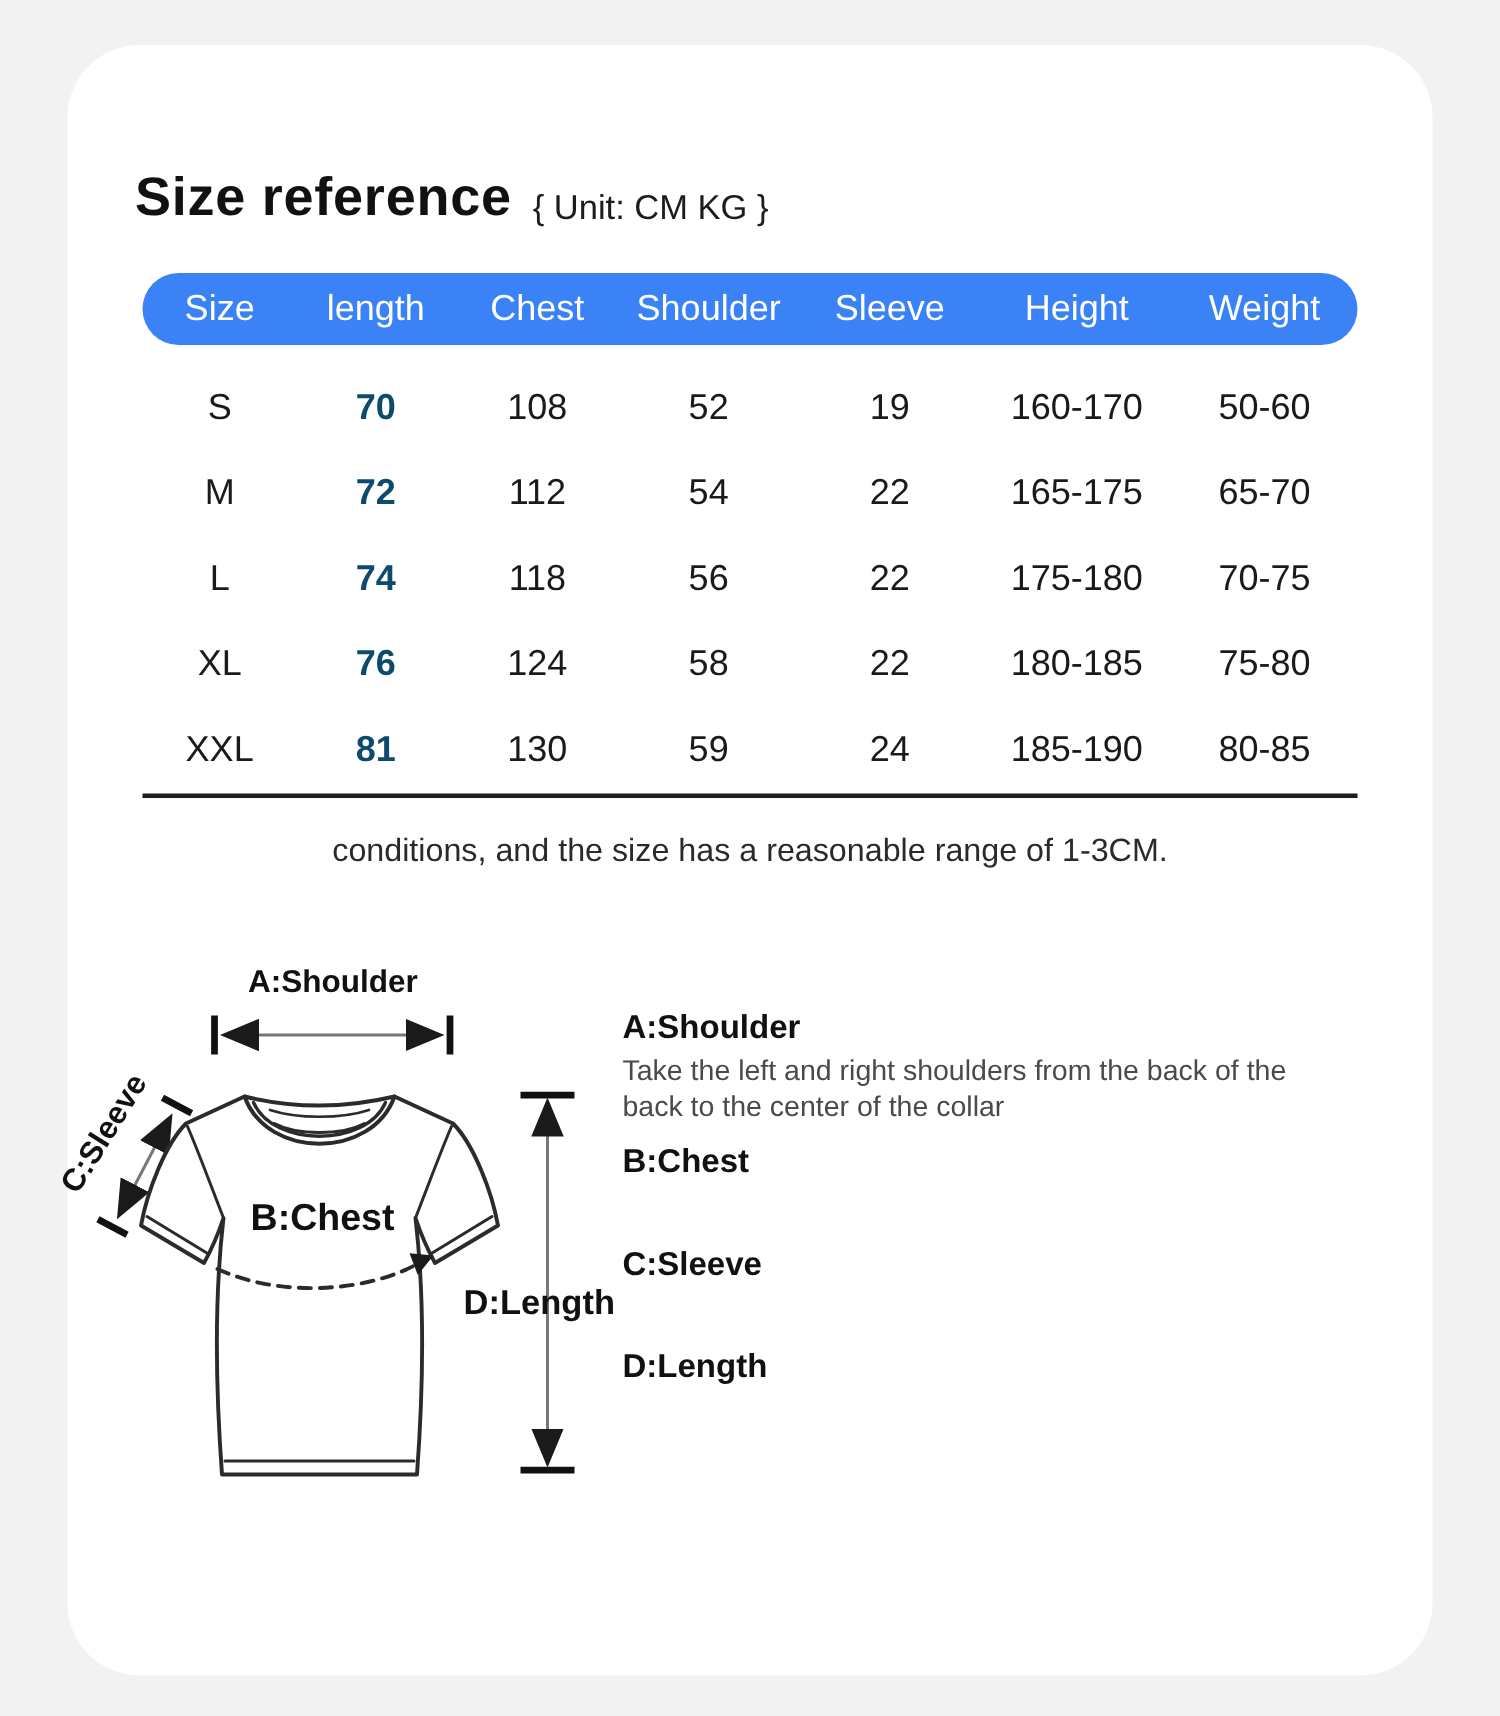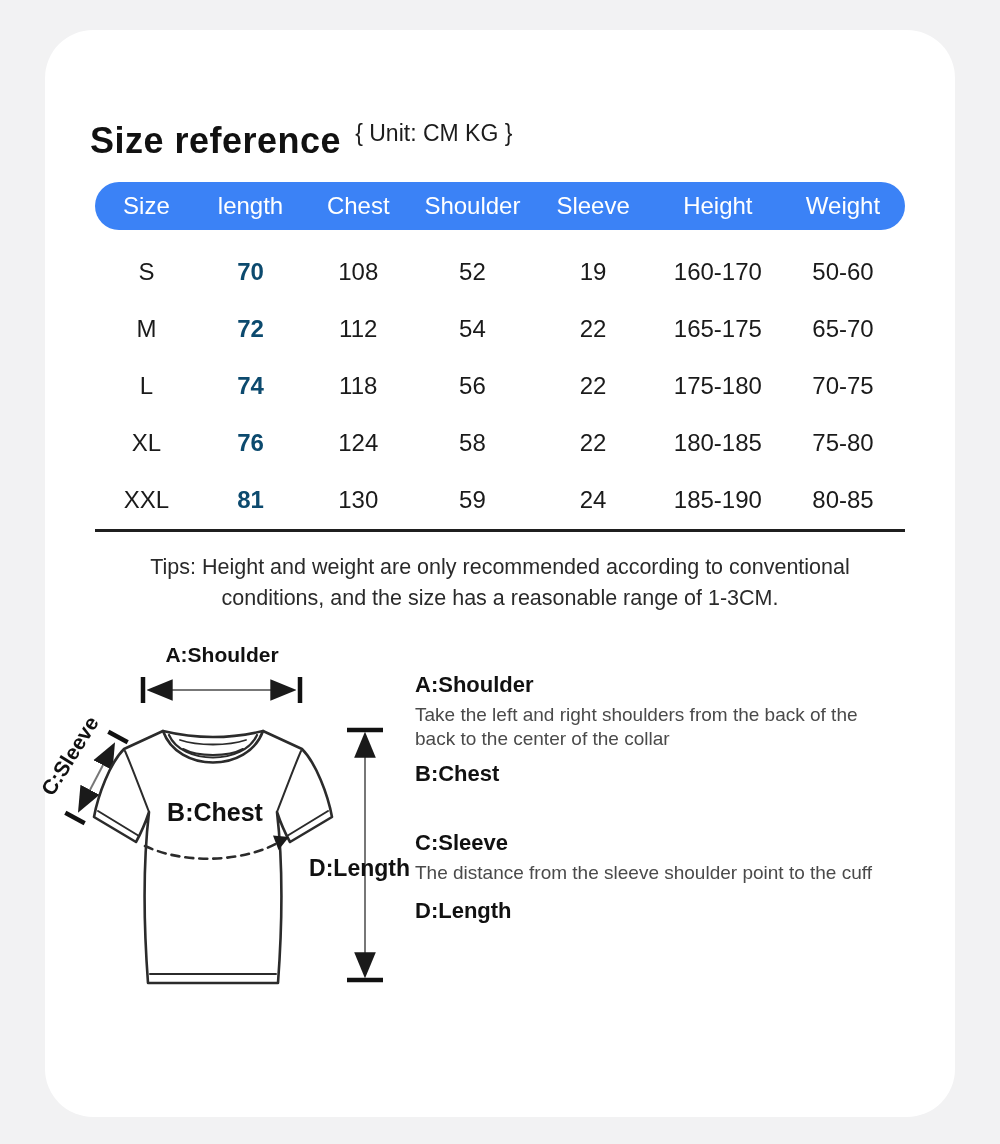--- a/index.html
+++ b/index.html
@@ -10,21 +10,21 @@
     position:relative;
     overflow:hidden;
   }
   .card {
     position:absolute; left:45px; top:30px; width:910px; height:1087px;
     background:#ffffff; border-radius:48px;
   }
   
   .title-row {
     position:absolute; left:90px; top:110px;
-    display:flex; align-items:flex-start; gap:14px;margin-top:10px;
+    display:flex; align-items:flex-end; gap:14px;
   }
   .page-title { font-size:36px; font-weight:bold; color:#111; letter-spacing:0.5px; }
   .unit-label { font-size:23px; color:#1c1c1c; }
   
   .table-header {
     position:absolute; left:95px; top:182px; width:810px; height:48px;
     background:#3b82f6; border-radius:31px;
     display:flex; align-items:center; color:#fff; font-size:24px;
   }
   .table-body { position:absolute; left:95px; top:243px; width:810px; }
@@ -126,21 +126,20 @@
     <div class="cell">130</div>
     <div class="cell">59</div>
     <div class="cell">24</div>
     <div class="cell">185-190</div>
     <div class="cell">80-85</div>
   </div>
 </div>
 <div class="table-bottom-line"></div>
 
 <div class="tips">
-  <div>Tips: Height and weight are only recommended according to conventional</div>
   <div>conditions, and the size has a reasonable range of 1-3CM.</div>
 </div>
 
 <svg class="diagram-svg" viewBox="0 0 390 385">
   <defs>
     <marker id="arrow" viewBox="0 0 12 10" refX="10" refY="5" markerWidth="13" markerHeight="11" orient="auto-start-reverse">
       <path d="M0,0 L12,5 L0,10 Z" fill="#1a1a1a"></path>
     </marker>
   </defs>
 
@@ -188,17 +187,16 @@
 
 <div class="guide-item guide-a">
   <h3>A:Shoulder</h3>
   <p>Take the left and right shoulders from the back of the back to the center of the collar</p>
 </div>
 <div class="guide-item guide-b">
   <h3>B:Chest</h3>
 </div>
 <div class="guide-item guide-c">
   <h3>C:Sleeve</h3>
-  <p>The distance from the sleeve shoulder point to the cuff</p>
 </div>
 <div class="guide-item guide-d">
   <h3>D:Length</h3>
 </div>
 
 </body></html>

